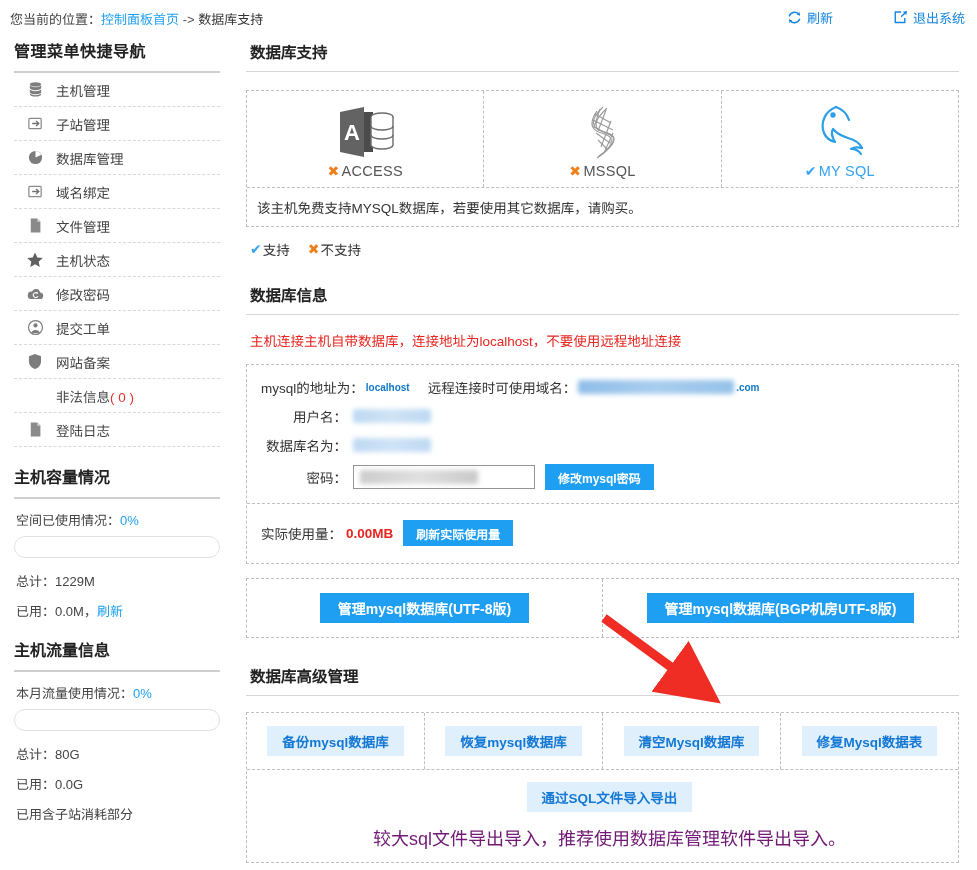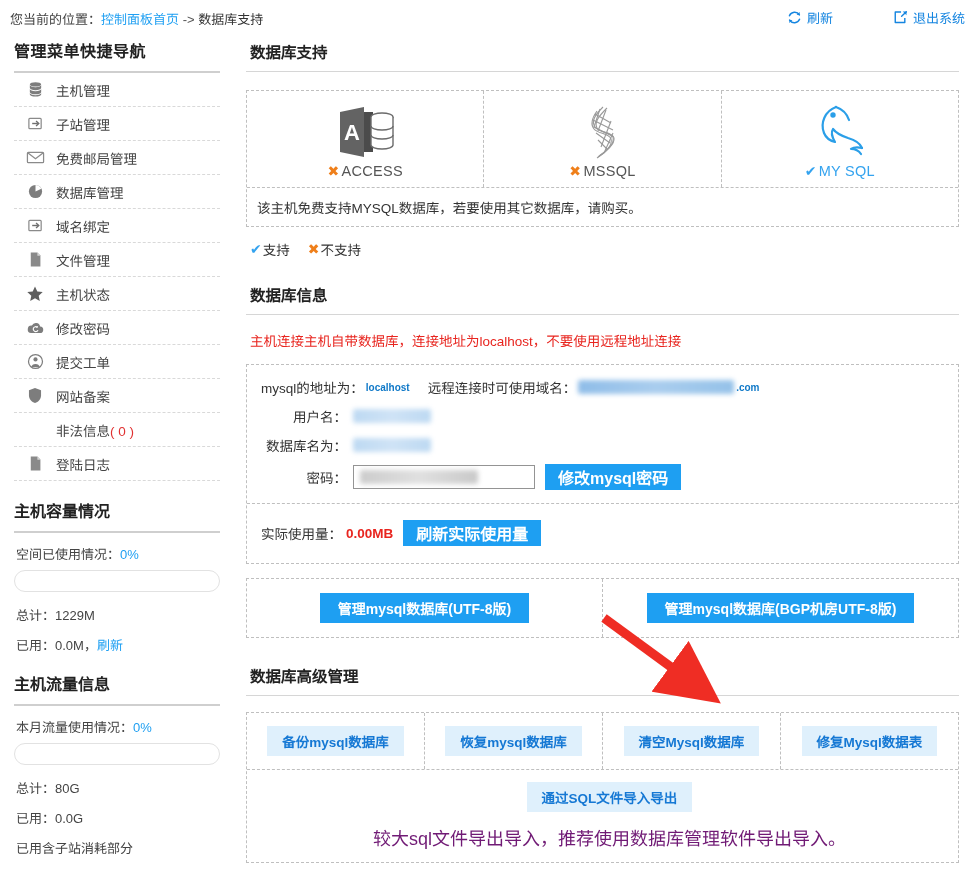--- a/index.html
+++ b/index.html
@@ -179,21 +179,21 @@
     padding: 1px 4px;
     font-size: 13px;
     display: inline-flex; align-items: center;
     overflow: hidden;
   }
   .btn-blue {
     display: inline-flex; align-items: center; justify-content: center;
     background: #1E9FF2;
     color: #fff;
     font-weight: bold;
-    font-size: 16px;
+    font-size: 12px;
     border: none;
     height: 26px;
     padding: 0 13px;
     cursor: pointer;
     white-space: nowrap;
   }
   .usage-sep { border-top: 1px dashed #bfbfbf; }
   .usage-row {
     padding: 16px 14px 17px 14px;
     display: flex; align-items: center; gap: 10px;
@@ -308,29 +308,20 @@
           <span class="mi-icon">
             <svg width="17" height="17" viewBox="0 0 18 18">
                 <rect x="2" y="3.5" width="13" height="11" rx="1" fill="none" stroke="#8a8a8a" stroke-width="1.3"></rect>
                 <path d="M5.5 9h6" stroke="#6f6f6f" stroke-width="1.5"></path>
                 <path d="M9.6 6.4 L12.4 9 L9.6 11.6" fill="none" stroke="#6f6f6f" stroke-width="1.5"></path>
               </svg>
           </span>
           <span class="mi-label">子站管理</span>
         </li>
 
-        <li>
-          <span class="mi-icon">
-            <svg width="19" height="17" viewBox="0 0 20 16">
-                <rect x="1.5" y="2.5" width="17" height="11" rx="1" fill="none" stroke="#8a8a8a" stroke-width="1.3"></rect>
-                <path d="M1.8 3 L10 9.4 L18.2 3" fill="none" stroke="#8a8a8a" stroke-width="1.3"></path>
-              </svg>
-          </span>
-          <span class="mi-label">免费邮局管理</span>
-        </li>
 
         <li>
           <span class="mi-icon">
             <svg width="17" height="17" viewBox="0 0 18 18">
                 <circle cx="9" cy="9" r="7" fill="#7d7d7d"></circle>
                 <path d="M9 9 L9 2 A7 7 0 0 1 15.2 6 Z" fill="#ffffff"></path>
               </svg>
           </span>
           <span class="mi-label">数据库管理</span>
         </li>

